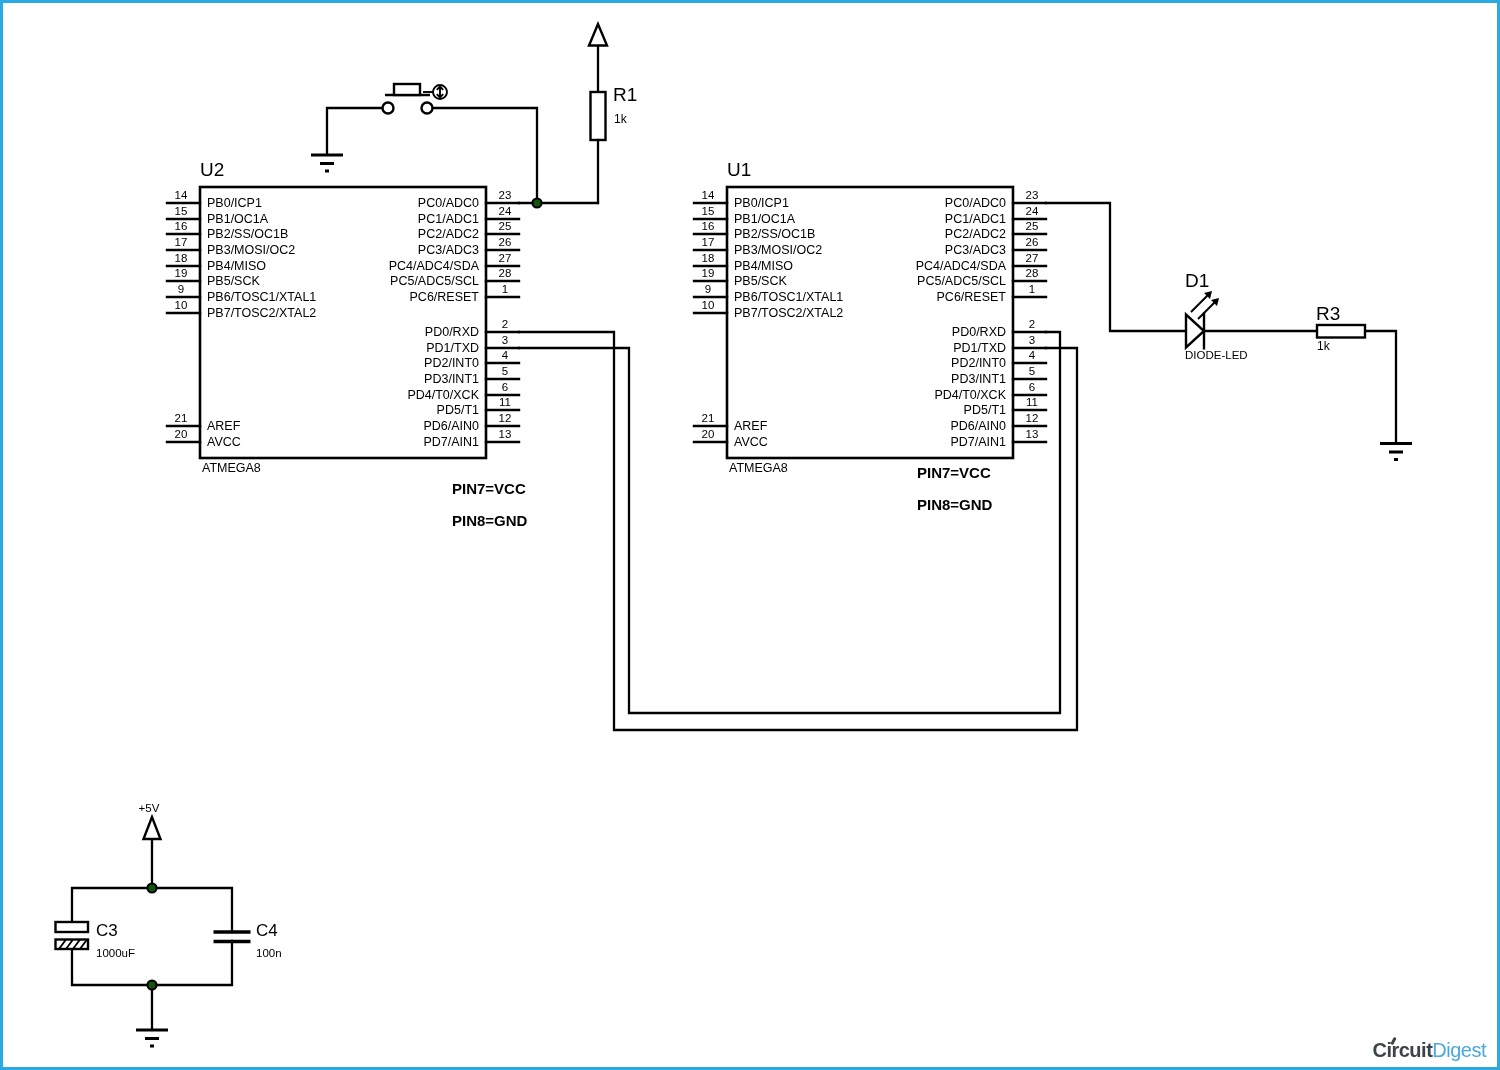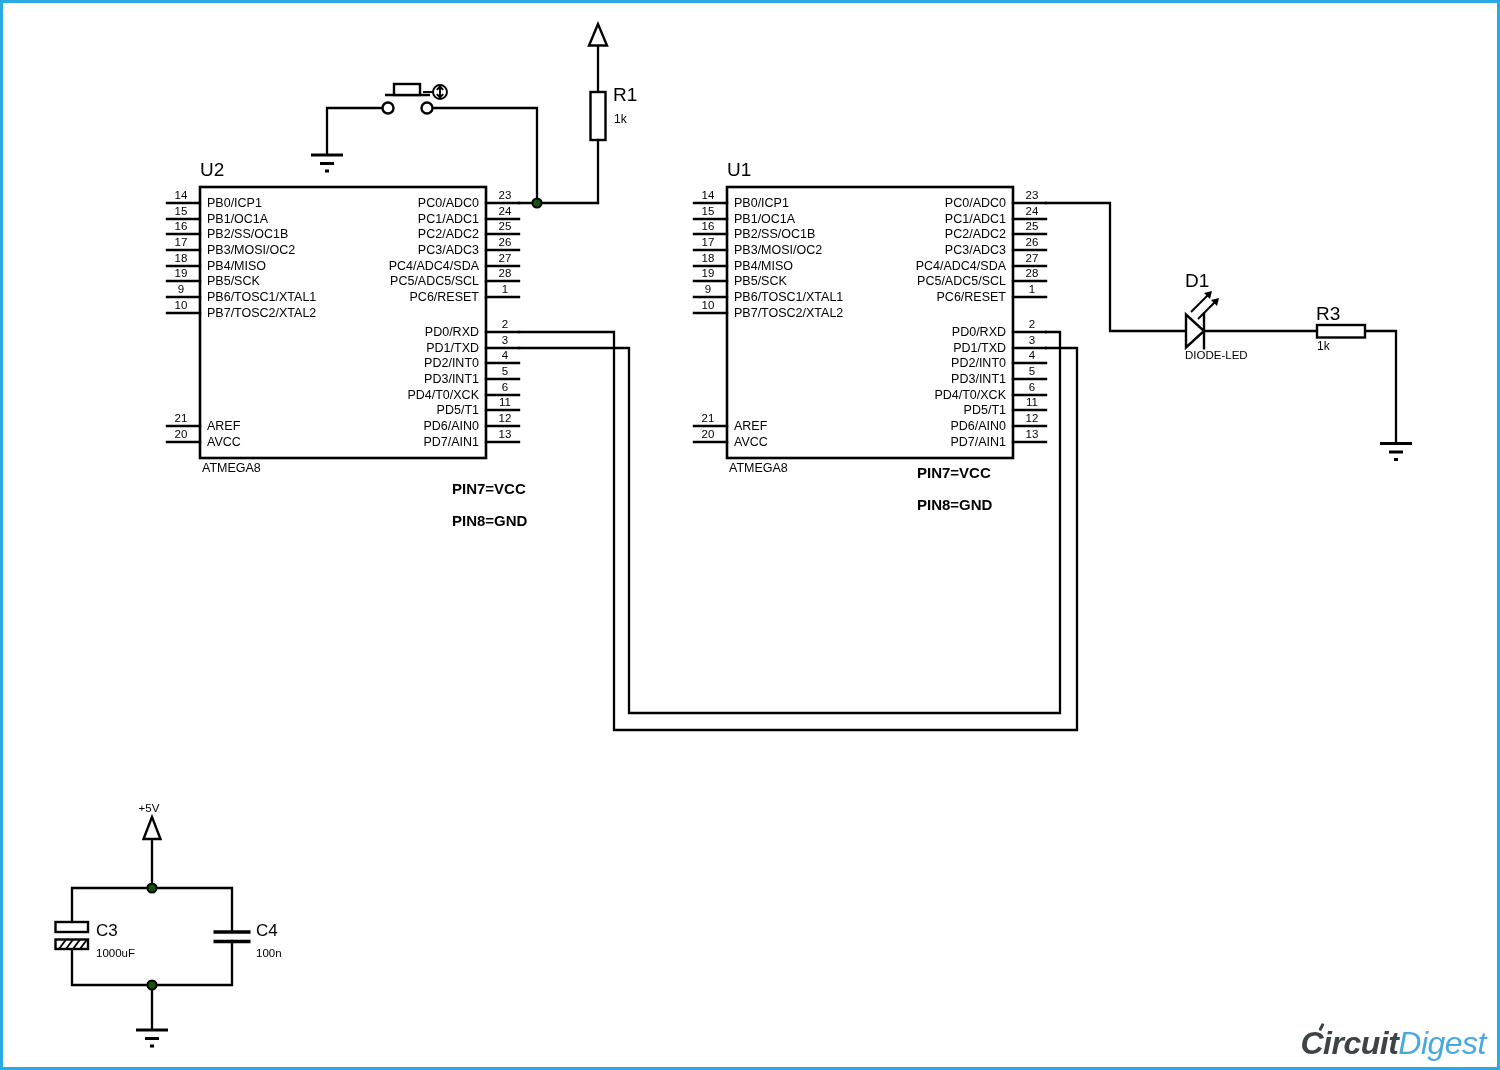--- a/index.html
+++ b/index.html
@@ -16,21 +16,21 @@
   .t-sup  { font-size:11.5px; }
   .t-cap  { font-size:17px; }
   .mid { text-anchor:middle; }
   .end { text-anchor:end; }
   .w     { stroke:#000; stroke-width:2.3; fill:none; stroke-linecap:square; }
   .stub  { stroke:#000; stroke-width:2.4; fill:none; stroke-linecap:square; }
   .box   { stroke:#000; stroke-width:2.6; fill:#fff; }
   .comp  { stroke:#000; stroke-width:2.4; fill:#fff; }
   .gnd   { stroke:#000; stroke-width:3; fill:none; stroke-linecap:butt; }
   .thin  { stroke:#000; stroke-width:1.9; fill:none; }
-  .logo { position:absolute; right:14px; bottom:8px; font-size:32px; letter-spacing:-0.5px;font-style:italic; }
+  .logo { position:absolute; right:14px; bottom:8px; font-size:20px; letter-spacing:-0.5px; }
   .logo-inner { position:relative; display:inline-block; }
   .logo-circuit { color:#3D4448; font-weight:bold; }
   .logo-digest  { color:#4AA8E0; font-weight:normal; }
   .logo-accent { position:absolute; left:20px; top:-2px; width:3px; height:8px;
                  background:#3D4448; transform:rotate(28deg); border-radius:2px; }
 </style>
 </head>
 <body>
 
 

